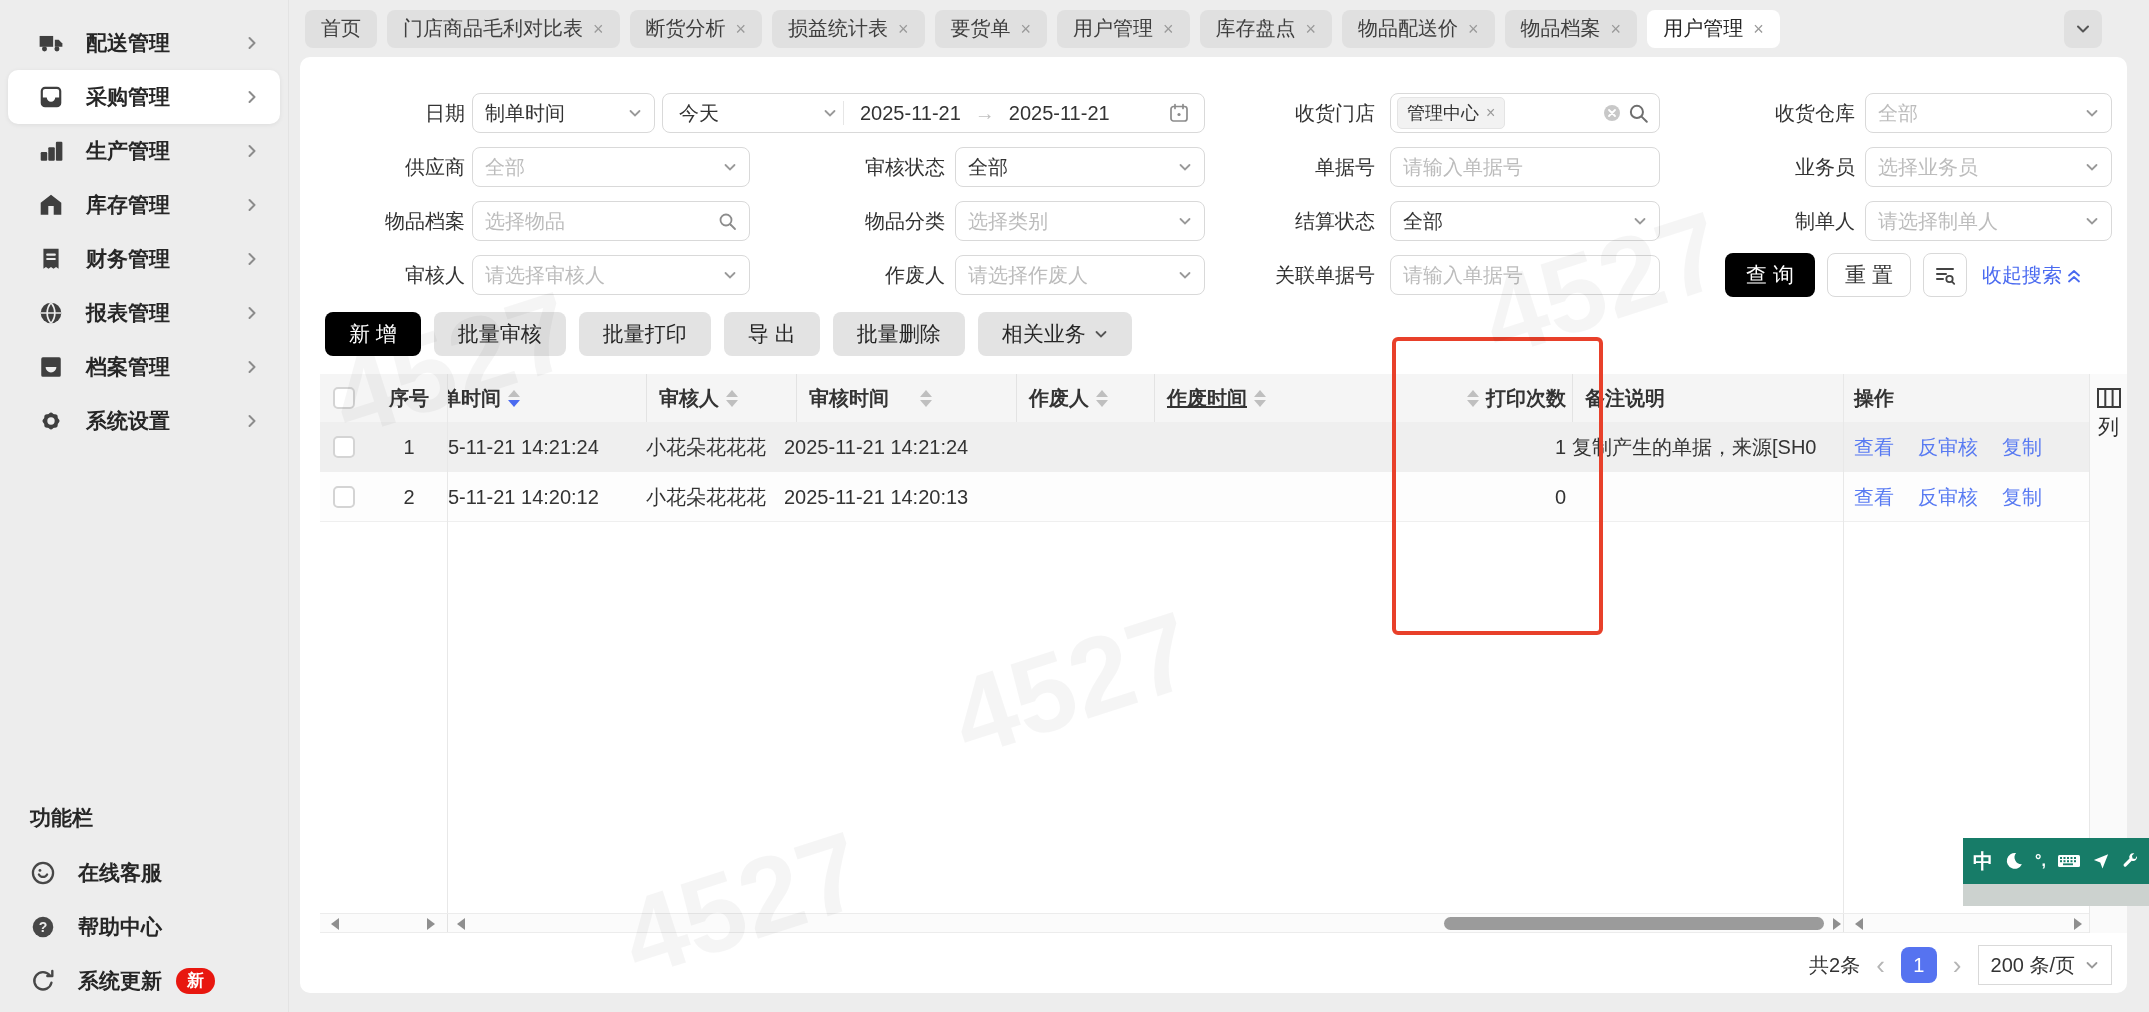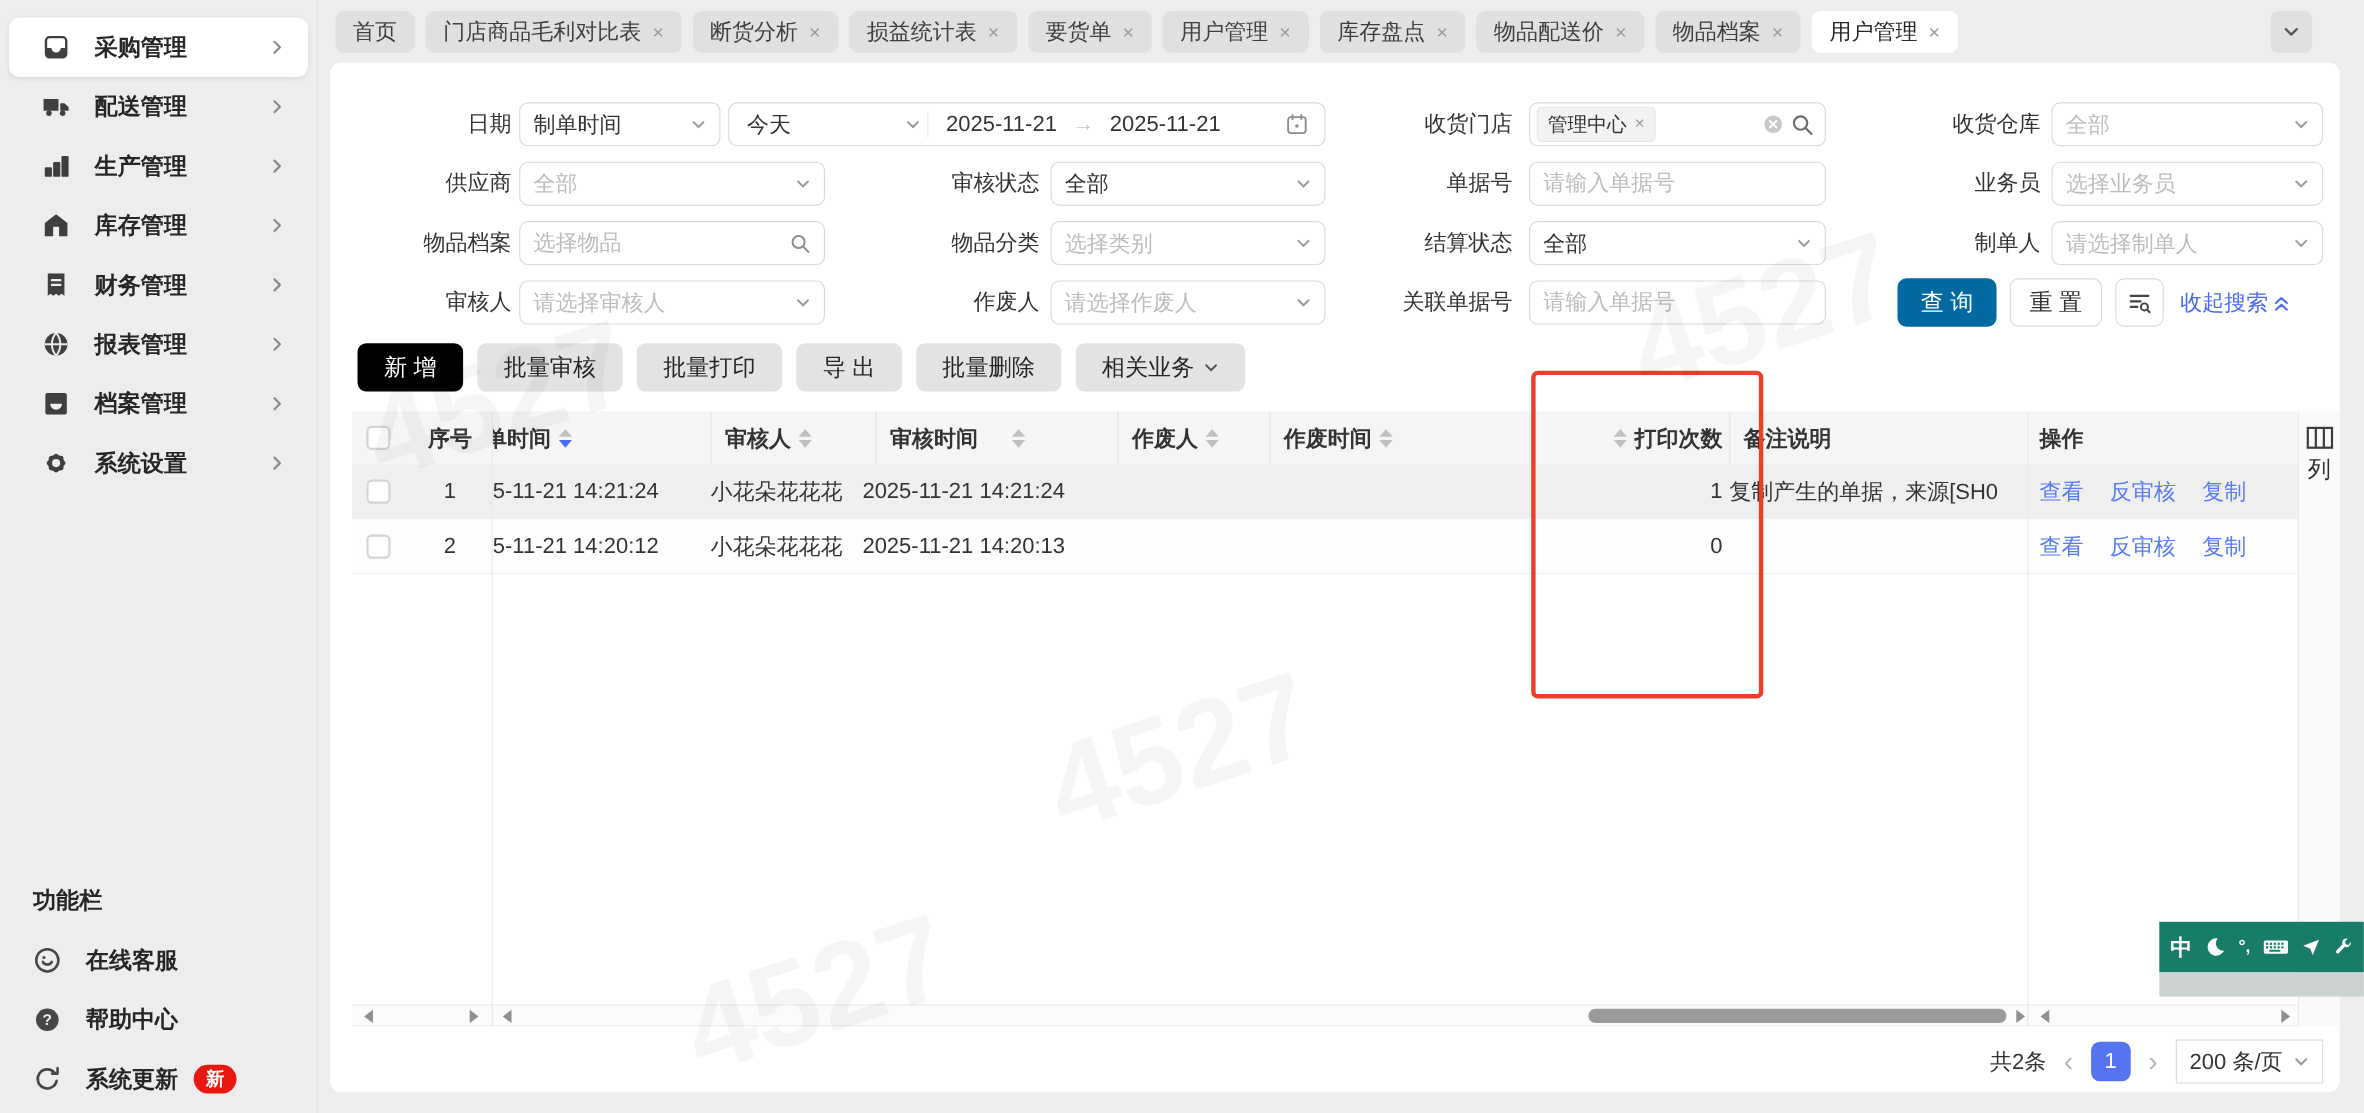--- a/index.html
+++ b/index.html
@@ -42,21 +42,21 @@
 .dg-quick{display:flex;align-items:center;width:158px;cursor:pointer}
 .dg-quick .caret{margin-left:auto}
 .dg-div{width:1px;height:24px;background:#e6e6e6;margin:0 16px 0 6px}
 .dg-date{color:#333;white-space:nowrap;cursor:pointer}
 .dg-arrow{color:#c0c0c0;margin:0 14px}
 .dg-cal{margin-left:auto}
 .store-box{padding:0 10px 0 6px}
 .tagpill{display:flex;align-items:center;background:#f2f2f2;border:1px solid #e4e4e4;border-radius:5px;padding:3px 9px;font-size:18px;color:#333;white-space:nowrap}
 .tagpill .tx{margin-left:7px;color:#9a9a9a;font-size:16px}
 .store-icons{margin-left:auto;display:flex;align-items:center;gap:6px}
-.btn-search{position:absolute;left:1425px;top:196px;width:90px;height:44px;background:#0369a1;color:#fff;border-radius:8px;display:flex;align-items:center;justify-content:center;cursor:pointer;font-size:21px}
+.btn-search{position:absolute;left:1425px;top:196px;width:90px;height:44px;background:#000000;color:#fff;border-radius:8px;display:flex;align-items:center;justify-content:center;cursor:pointer;font-size:21px}
 .btn-reset{position:absolute;left:1527px;top:196px;width:84px;height:44px;border:1px solid #d9d9d9;border-radius:8px;display:flex;align-items:center;justify-content:center;cursor:pointer;font-size:21px;color:#333;background:#fff}
 .btn-scheme{position:absolute;left:1623px;top:196px;width:44px;height:44px;border:1px solid #d9d9d9;border-radius:8px;display:flex;align-items:center;justify-content:center;cursor:pointer;background:#fff}
 .link-collapse{position:absolute;left:1682px;top:196px;height:44px;display:flex;align-items:center;gap:4px;color:#4a6af0;cursor:pointer;font-size:20px}
 
 .toolbar{position:absolute;left:25px;top:255px;display:flex;gap:13px}
 .tbtn{height:44px;padding:0 24px;background:#e3e3e3;border-radius:8px;display:flex;align-items:center;gap:8px;color:#262626;cursor:pointer;font-size:21px;white-space:nowrap}
 .tbtn.primary{background:#000000;color:#fff}
 
 .tbl{position:absolute;left:0;top:317px;right:0;height:559px}
 .thead{position:absolute;left:20px;top:0;width:1769px;height:48px;background:#f5f5f5}
@@ -100,44 +100,44 @@
 </head>
 <body>
 
 <div class="wm" style="left:330px;top:300px">4527</div>
 <div class="wm" style="left:950px;top:620px">4527</div>
 <div class="wm" style="left:1480px;top:220px">4527</div>
 <div class="wm" style="left:620px;top:840px">4527</div>
 
 <aside class="sidebar">
   <nav class="side-menu" id="side-menu">
-      <div class="side-item active">
-        <span class="icon">
-          <svg width="26" height="26" viewBox="0 0 24 24">
-            <rect x="3.5" y="3.5" width="17" height="17" rx="3" fill="none" stroke="currentColor" stroke-width="2"></rect>
-            <path d="M3.5 12.5h4.6a3.9 3.9 0 0 0 7.8 0h4.6V18a2.5 2.5 0 0 1-2.5 2.5H6A2.5 2.5 0 0 1 3.5 18z" fill="currentColor"></path>
-          </svg>
-        </span>
-        <span>采购管理</span>
-        <span class="chev">
-          <svg width="16" height="16" viewBox="0 0 16 16">
-            <path d="M5.5 3l5 5-5 5" fill="none" stroke="#8c8c8c" stroke-width="2" stroke-linecap="round" stroke-linejoin="round"></path>
-          </svg>
-        </span>
-      </div>
       <div class="side-item">
         <span class="icon">
           <svg width="26" height="26" viewBox="0 0 24 24" fill="currentColor">
             <path d="M1.5 5.5h12.5v10H1.5z"></path>
             <path d="M15.5 9h3.6l3.4 3.4v3.1h-7z"></path>
             <circle cx="6" cy="17.5" r="2.3"></circle>
             <circle cx="17.5" cy="17.5" r="2.3"></circle>
           </svg>
         </span>
         <span>配送管理</span>
+        <span class="chev">
+          <svg width="16" height="16" viewBox="0 0 16 16">
+            <path d="M5.5 3l5 5-5 5" fill="none" stroke="#8c8c8c" stroke-width="2" stroke-linecap="round" stroke-linejoin="round"></path>
+          </svg>
+        </span>
+      </div>
+      <div class="side-item active">
+        <span class="icon">
+          <svg width="26" height="26" viewBox="0 0 24 24">
+            <rect x="3.5" y="3.5" width="17" height="17" rx="3" fill="none" stroke="currentColor" stroke-width="2"></rect>
+            <path d="M3.5 12.5h4.6a3.9 3.9 0 0 0 7.8 0h4.6V18a2.5 2.5 0 0 1-2.5 2.5H6A2.5 2.5 0 0 1 3.5 18z" fill="currentColor"></path>
+          </svg>
+        </span>
+        <span>采购管理</span>
         <span class="chev">
           <svg width="16" height="16" viewBox="0 0 16 16">
             <path d="M5.5 3l5 5-5 5" fill="none" stroke="#8c8c8c" stroke-width="2" stroke-linecap="round" stroke-linejoin="round"></path>
           </svg>
         </span>
       </div>
       <div class="side-item">
         <span class="icon">
           <svg width="26" height="26" viewBox="0 0 24 24" fill="currentColor">
             <rect x="2.5" y="13" width="6" height="8" rx="1"></rect>
@@ -539,21 +539,21 @@
             <i class="dn"></i>
           </span>
         </div>
         <div class="hcell sep" style="left: 696px; width: 138px;">
           <span>作废人</span>
           <span class="sort">
             <i class="up"></i>
             <i class="dn"></i>
           </span>
         </div>
-        <div class="hcell sep" style="left: 834px; width: 236px;">
+        <div class="hcell sep" style="left: 834px; width: 236px; text-decoration: underline;">
           <span>作废时间</span>
           <span class="sort">
             <i class="up"></i>
             <i class="dn"></i>
           </span>
         </div>
         <div class="hcell" style="left: 1070px; width: 176px; justify-content: flex-end; font-family: Liberation Mono, monospace;">
           <span class="sort before">
             <i class="up"></i>
             <i class="dn"></i>

